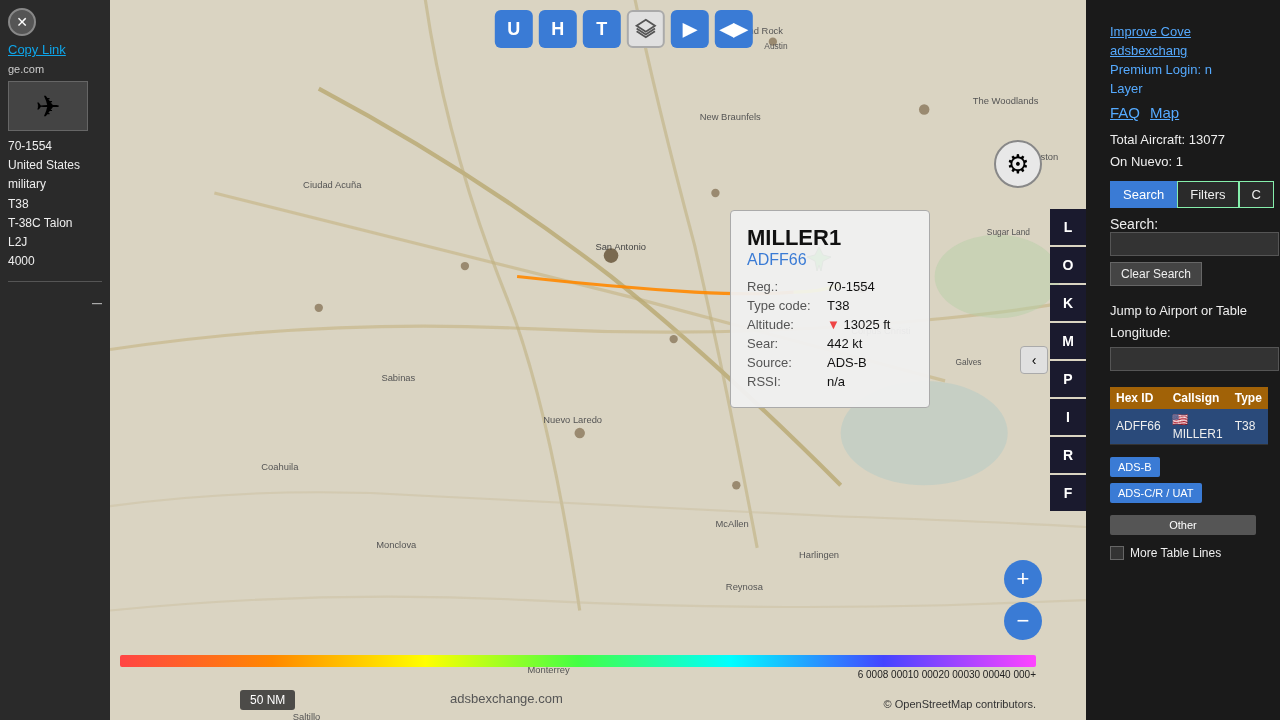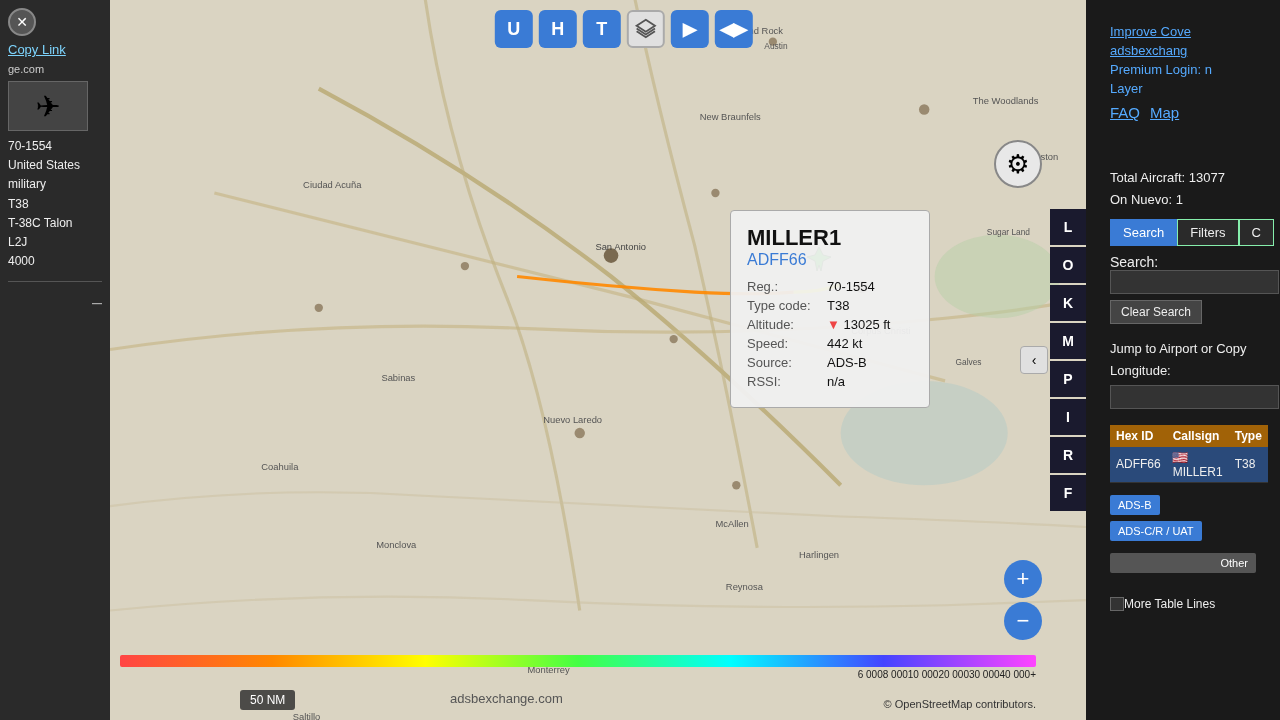--- a/index.html
+++ b/index.html
@@ -22,21 +22,21 @@
       border-radius: 50%;
       background: #555;
       border: 2px solid #888;
       color: white;
       font-size: 14px;
       display: flex; align-items: center; justify-content: center;
       cursor: pointer;
       align-self: flex-start;
     }
     .sidebar-link {
-      color: #7dd3fc;
+      color: #0ea5e9;
       font-size: 13px;
       text-decoration: underline;
       cursor: pointer;
     }
     .sidebar-url {
       color: #ccc;
       font-size: 11px;
     }
     .aircraft-thumb {
       width: 80px; height: 50px;
@@ -311,21 +311,20 @@
     .panel-nav-link {
       color: #5af;
       font-size: 15px;
       text-decoration: underline;
       cursor: pointer;
     }
     .panel-stats {
       font-size: 13px;
       color: #eee;
       line-height: 1.7;
-      margin-top: 38px;
     }
     .panel-tabs {
       display: flex;
       gap: 0;
     }
     .panel-tab {
       padding: 5px 12px;
       background: #2a2a2a;
       color: #eee;
       border: 1px solid #86efac;
@@ -446,23 +445,24 @@
       border-radius: 2px;
     }
     .source-btn.other {
       background: #555;
     }
 
     
     .more-table-lines {
       display: flex;
       align-items: center;
-      font-size: 12px;
-      color: #eee;
-      margin-top: 16px;
+      gap: 6px;
+      font-size: 12px;
+      color: #eee;
+      margin-top: 3px;
     }
     .checkbox {
       width: 14px; height: 14px;
       background: #333;
       border: 1px solid #666;
     }
 
     
     .aircraft-icon {
       position: absolute;
@@ -598,21 +598,21 @@
       <span class="popup-value">T38</span>
     </div>
     <div class="popup-row">
       <span class="popup-label">Altitude:</span>
       <span class="popup-value">
         <span class="arrow-down">▼</span>
         <span>13025 ft</span>
       </span>
     </div>
     <div class="popup-row">
-      <span class="popup-label">Speed:</span>
+      <span class="popup-label">Sear:</span>
       <span class="popup-value">442 kt</span>
     </div>
     <div class="popup-row">
       <span class="popup-label">Source:</span>
       <span class="popup-value">ADS-B</span>
     </div>
     <div class="popup-row">
       <span class="popup-label">RSSI:</span>
       <span class="popup-value">n/a</span>
     </div>
@@ -685,21 +685,21 @@
   <div class="search-section">
     <label>Search:</label>
     <div class="search-row">
       <input class="search-input" type="text" style="">
       <button class="search-btn">Sear</button>
     </div>
     <button class="clear-search-btn">Clear Search</button>
   </div>
   <div class="jump-section">
     <label>
-      <span>Jump to Airport or Copy</span>
+      <span>Jump to Airport or Table</span>
     </label>
     <label>Longitude:</label>
     <div class="jump-row">
       <input class="jump-input" type="text" style="">
       <button class="jump-btn">Jump</button>
     </div>
   </div>
 
   <table class="aircraft-table">
     <thead>
@@ -718,19 +718,19 @@
         </td>
         <td>T38</td>
       </tr>
     </tbody>
   </table>
 
   <div class="source-btns">
     <button class="source-btn">ADS-B</button>
     <button class="source-btn">ADS-C/R / UAT</button>
   </div>
-  <button class="source-btn other" style="margin-top:4px;text-align:right;">Other</button>
+  <button class="source-btn other" style="margin-top:4px;">Other</button>
 
   <div class="more-table-lines">
     <div class="checkbox"></div>
     <span>More Table Lines</span>
   </div>
 </div>
 
 </body></html>

